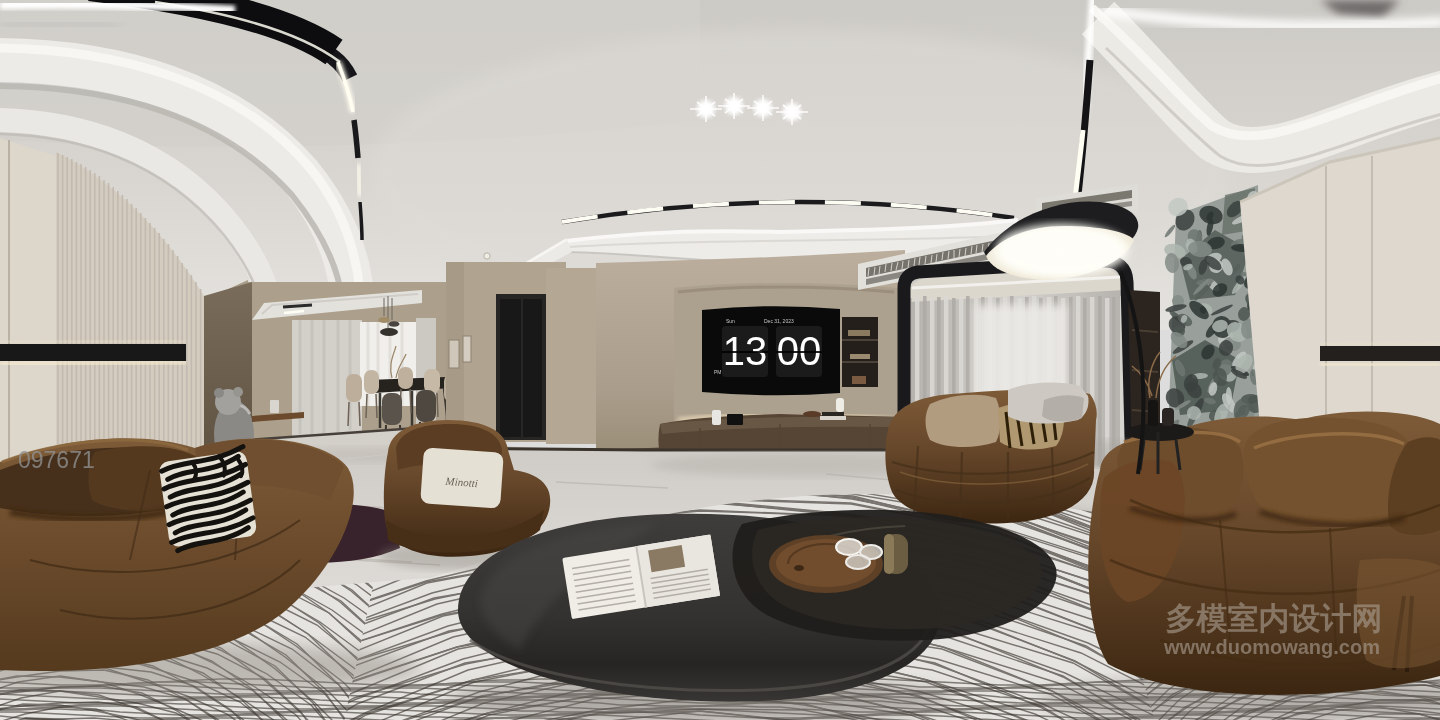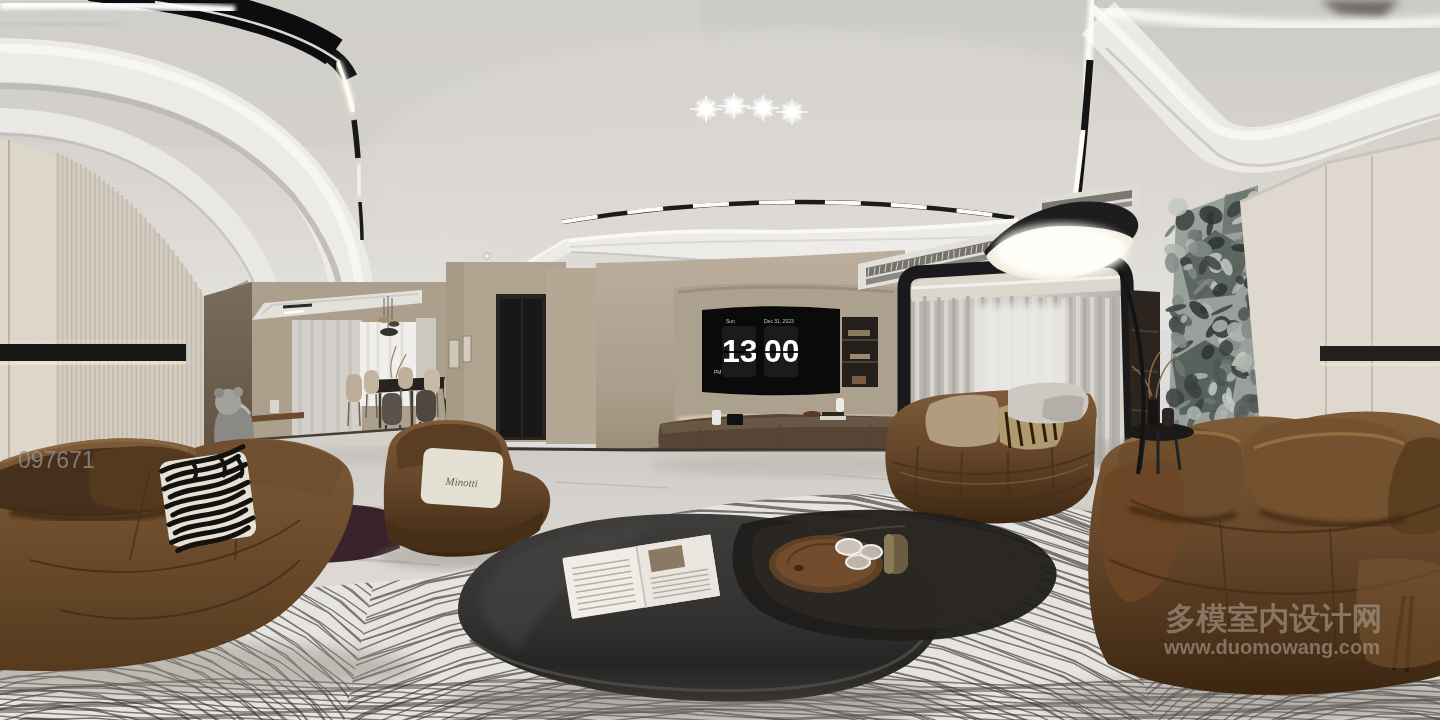--- a/index.html
+++ b/index.html
@@ -1,17 +1,17 @@
 <!DOCTYPE html>
 <html><head><meta charset="utf-8">
 <style>
 html,body{margin:0;padding:0;width:1440px;height:720px;overflow:hidden;background:#ddd;}
 .clock{position:absolute;left:702px;top:309px;width:138px;height:84px;font-family:"Liberation Sans",sans-serif;}
 .digits{position:absolute;left:20px;top:17px;width:100px;display:flex;gap:8px;}
-.card{background:#1b1b1b;border-radius:4px;color:#fff;font-weight:bold;font-size:32px;line-height:51px;width:34px;height:51px;text-align:center;}
+.card{background:#1b1b1b;border-radius:4px;color:#fff;font-weight:normal;font-size:40px;line-height:51px;width:46px;height:51px;text-align:center;}
 .lbl{position:absolute;color:#c8c8c8;font-size:5px;}
 .card{position:relative;overflow:hidden;}
 .split{position:absolute;left:0;top:25px;width:100%;height:1.5px;background:#000;opacity:0.85;}
 </style></head>
 <body>
 <div style="position:relative;width:1440px;height:720px;">
 <svg width="1440" height="720" viewBox="0 0 1440 720" style="position:absolute;left:0;top:0">
 <defs>
 <linearGradient id="ceil" x1="0" y1="0" x2="0" y2="1">
  <stop offset="0" stop-color="#cccac5"></stop>

